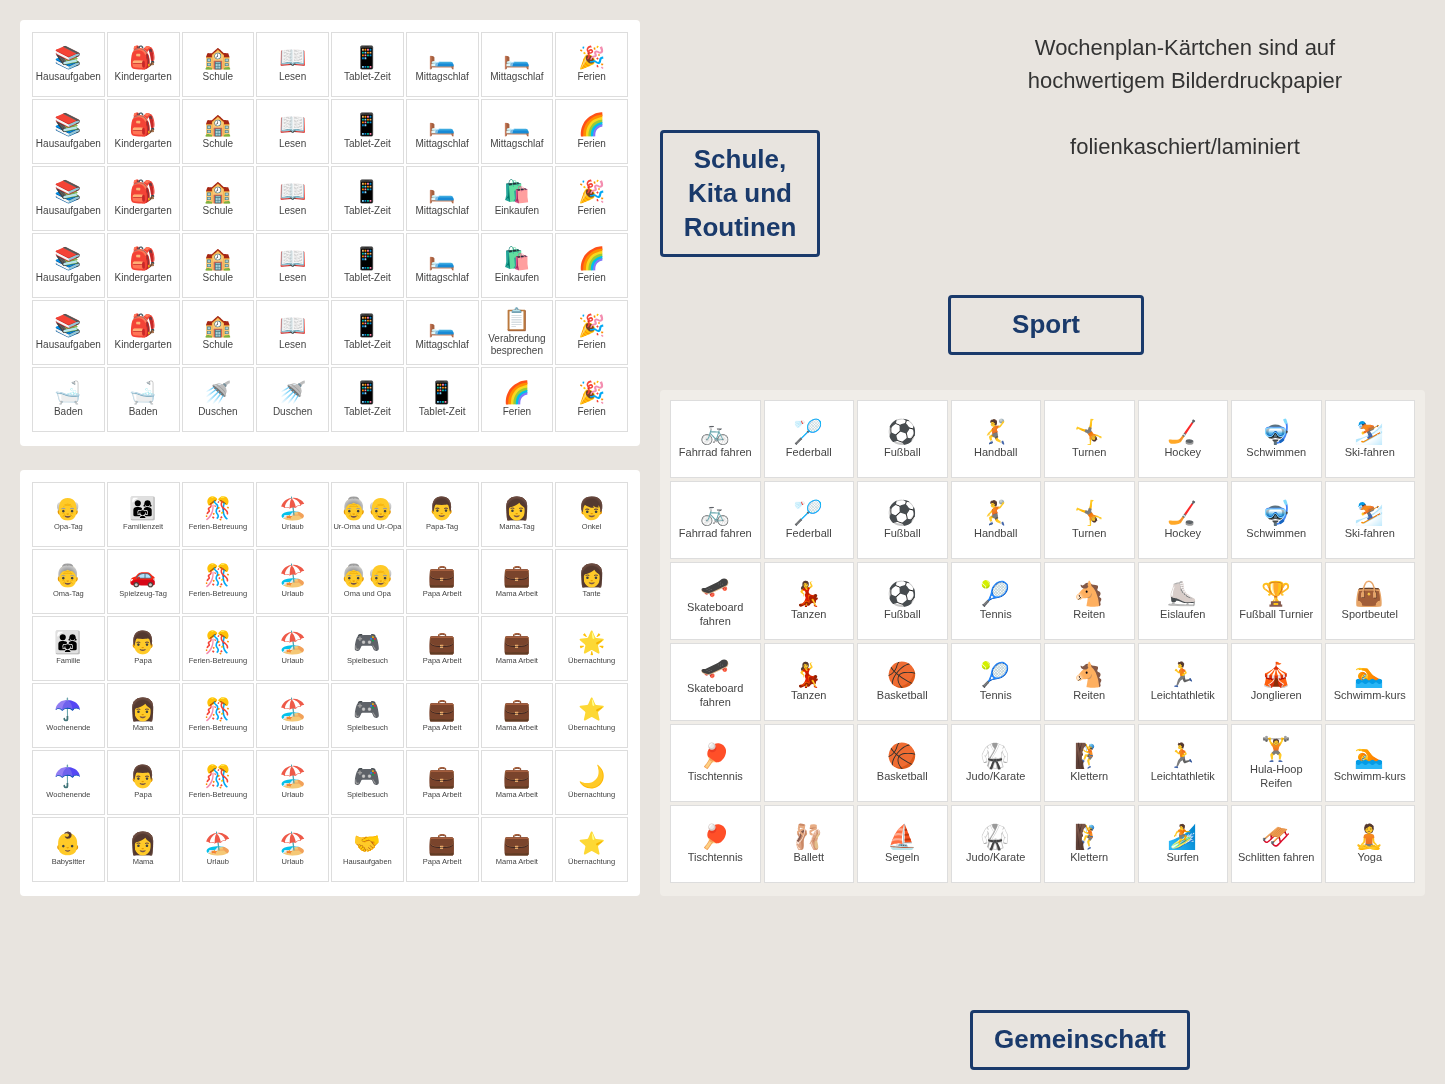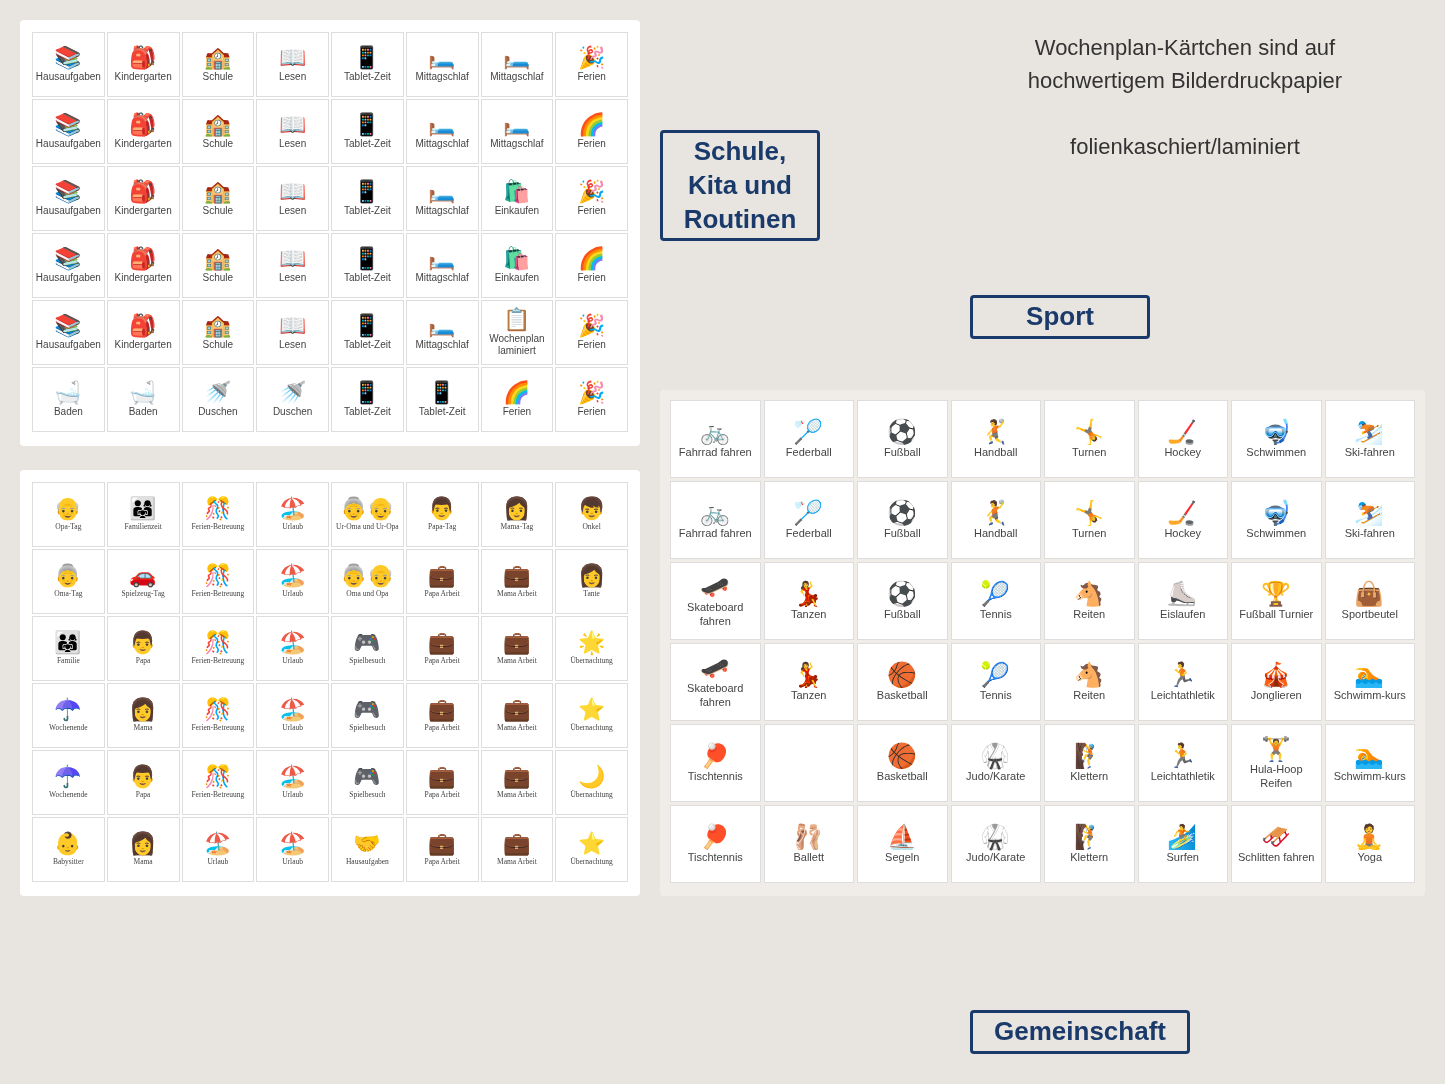--- a/index.html
+++ b/index.html
@@ -51,35 +51,35 @@
       margin-top: 11px;
       margin-right: 0;
       width: 480px;
       margin-left: auto;
     }
 
     
     .badge-box {
       border: 3px solid #1a3a6b;
       border-radius: 4px;
-      padding: 2px 18px;
+      padding: 10px 18px;
       display: inline-block;
       text-align: center;
     }
     .badge-box-schule {
       position: absolute;
       top: 130px;
       left: 660px;
       width: 160px;
     }
     .badge-box-sport {
       position: absolute;
       top: 295px;
-      left: 970px;
-      width: 180px;
+      left: 948px;
+      width: 196px;
     }
     .badge-box-gemeinschaft {
       position: absolute;
       top: 1010px;
       left: 970px;
       width: 220px;
     }
     .badge-text {
       color: #1a3a6b;
       font-size: 26px;
@@ -140,21 +140,21 @@
       background: white;
       border: 1px solid #ddd;
       display: flex;
       flex-direction: column;
       align-items: center;
       justify-content: center;
       padding: 3px 1px;
       min-height: 65px;
     }
     .bl-card .card-icon { font-size: 22px; }
-    .bl-card .card-label { font-size: 7.5px; font-family: Liberation Serif, serif; }
+    .bl-card .card-label { font-size: 7.5px; }
 
     
     .sport-grid {
       display: grid;
       grid-template-columns: repeat(8, 1fr);
       gap: 3px;
       margin-bottom: 3px;
     }
     .sport-card {
       background: white;
@@ -350,21 +350,21 @@
       <div class="tl-card">
         <span class="card-icon">📱</span>
         <span class="card-label">Tablet-Zeit</span>
       </div>
       <div class="tl-card">
         <span class="card-icon">🛏️</span>
         <span class="card-label">Mittagschlaf</span>
       </div>
       <div class="tl-card">
         <span class="card-icon">📋</span>
-        <span class="card-label">Wochenplan laminiert</span>
+        <span class="card-label">Verabredung besprechen</span>
       </div>
       <div class="tl-card">
         <span class="card-icon">🎉</span>
         <span class="card-label">Ferien</span>
       </div>
     </div>
     <div class="tl-grid">
       <div class="tl-card">
         <span class="card-icon">🛁</span>
         <span class="card-label">Baden</span>

